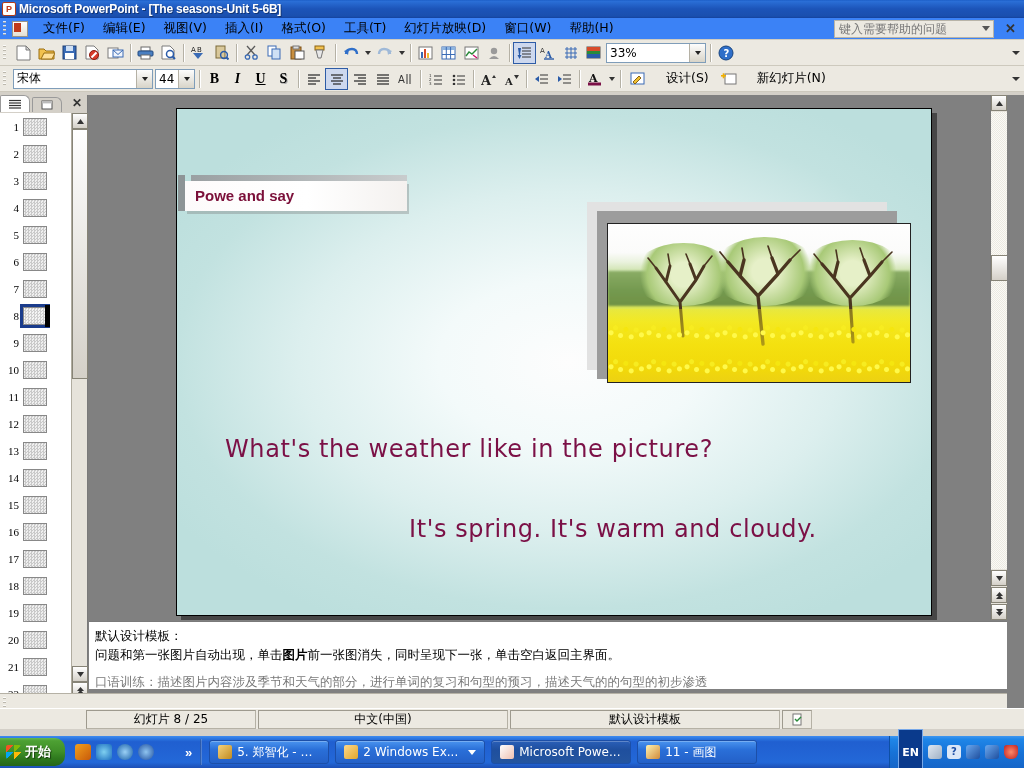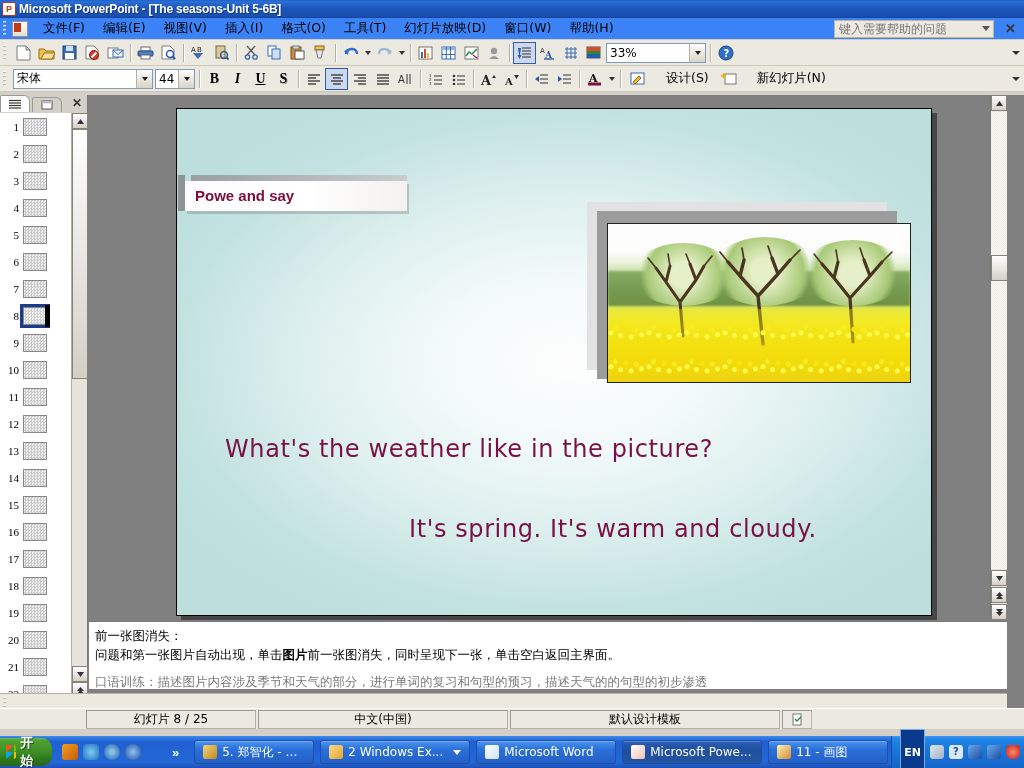--- a/index.html
+++ b/index.html
@@ -883,21 +883,21 @@
         <div class="sb-arrow" style="position:absolute;bottom:0;left:0;">
           <svg width="9" height="9" viewBox="0 0 9 9">
               <polygon points="1,1 8,1 4.5,5" fill="#333"></polygon>
               <polygon points="1,4 8,4 4.5,8" fill="#333"></polygon>
             </svg>
         </div>
       </div>
     </div>
 
     <div class="notes">
-      <div class="notes-line">前一张图消失：</div>
+      <div class="notes-line">默认设计模板：</div>
       <div class="notes-line"><span>问题和第一张图片自动出现，单击</span><b>图片</b><span>前一张图消失，同时呈现下一张，单击空白返回主界面。</span></div>
       <div class="notes-line notes-cut" style="margin-top:8px;">口语训练：描述图片内容涉及季节和天气的部分，进行单词的复习和句型的预习，描述天气的的句型的初步渗透</div>
     </div>
 
     <div class="drawbar">
       <div class="grip"></div>
     </div>
   </div>
 
   <div class="statusbar">
@@ -928,24 +928,20 @@
     <div id="tasklist" style="display:flex;align-items:center;flex:0 0 auto;">
         <div class="taskitem" style="width: 120px;">
           <span style="width: 14px; height: 14px; border-radius: 2px; flex: 0 0 auto; background: linear-gradient(135deg, rgb(245, 210, 122), rgb(192, 138, 32));"></span>
           <span style="overflow: hidden; text-overflow: ellipsis; white-space: nowrap;">5. 郑智化 - 别...</span>
         </div>
         <div class="taskitem" style="width: 150px; text-align: center;">
           <span style="width: 14px; height: 14px; border-radius: 2px; flex: 0 0 auto; background: linear-gradient(135deg, rgb(255, 217, 138), rgb(224, 166, 44));"></span>
           <span style="overflow: hidden; text-overflow: ellipsis; white-space: nowrap;">2 Windows Ex...</span>
           <span style="margin-left: auto; border-left: 4px solid transparent; border-right: 4px solid transparent; border-top: 5px solid rgb(255, 255, 255); flex: 0 0 auto;"></span>
         </div>
-        <div class="taskitem" style="width: 140px;">
-          <span style="width: 14px; height: 14px; border-radius: 2px; flex: 0 0 auto; background: linear-gradient(135deg, rgb(255, 255, 255), rgb(207, 224, 245));"></span>
-          <span style="overflow: hidden; text-overflow: ellipsis; white-space: nowrap;">Microsoft Word</span>
-        </div>
         <div class="taskitem active" style="width: 140px;">
           <span style="width: 14px; height: 14px; border-radius: 2px; flex: 0 0 auto; background: linear-gradient(135deg, rgb(255, 255, 255), rgb(240, 192, 176));"></span>
           <span style="overflow: hidden; text-overflow: ellipsis; white-space: nowrap;">Microsoft Powe...</span>
         </div>
         <div class="taskitem" style="width: 120px;">
           <span style="width: 14px; height: 14px; border-radius: 2px; flex: 0 0 auto; background: linear-gradient(135deg, rgb(255, 242, 176), rgb(208, 138, 58));"></span>
           <span style="overflow: hidden; text-overflow: ellipsis; white-space: nowrap;">11 - 画图</span>
         </div>
       </div>
     <div class="tray">

